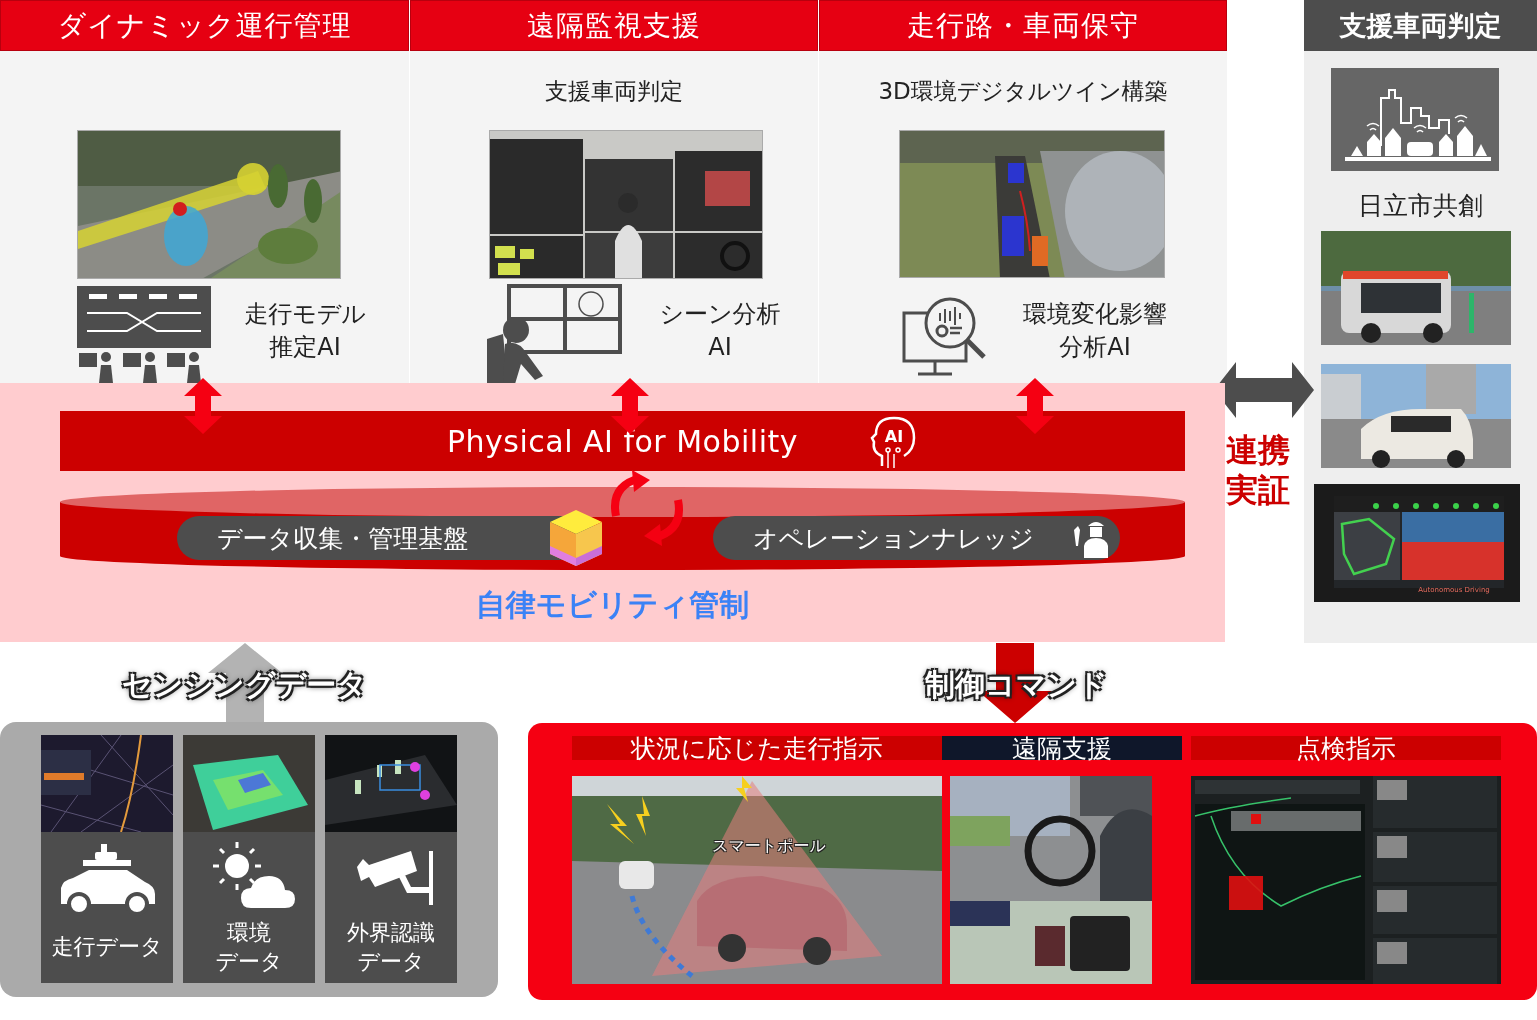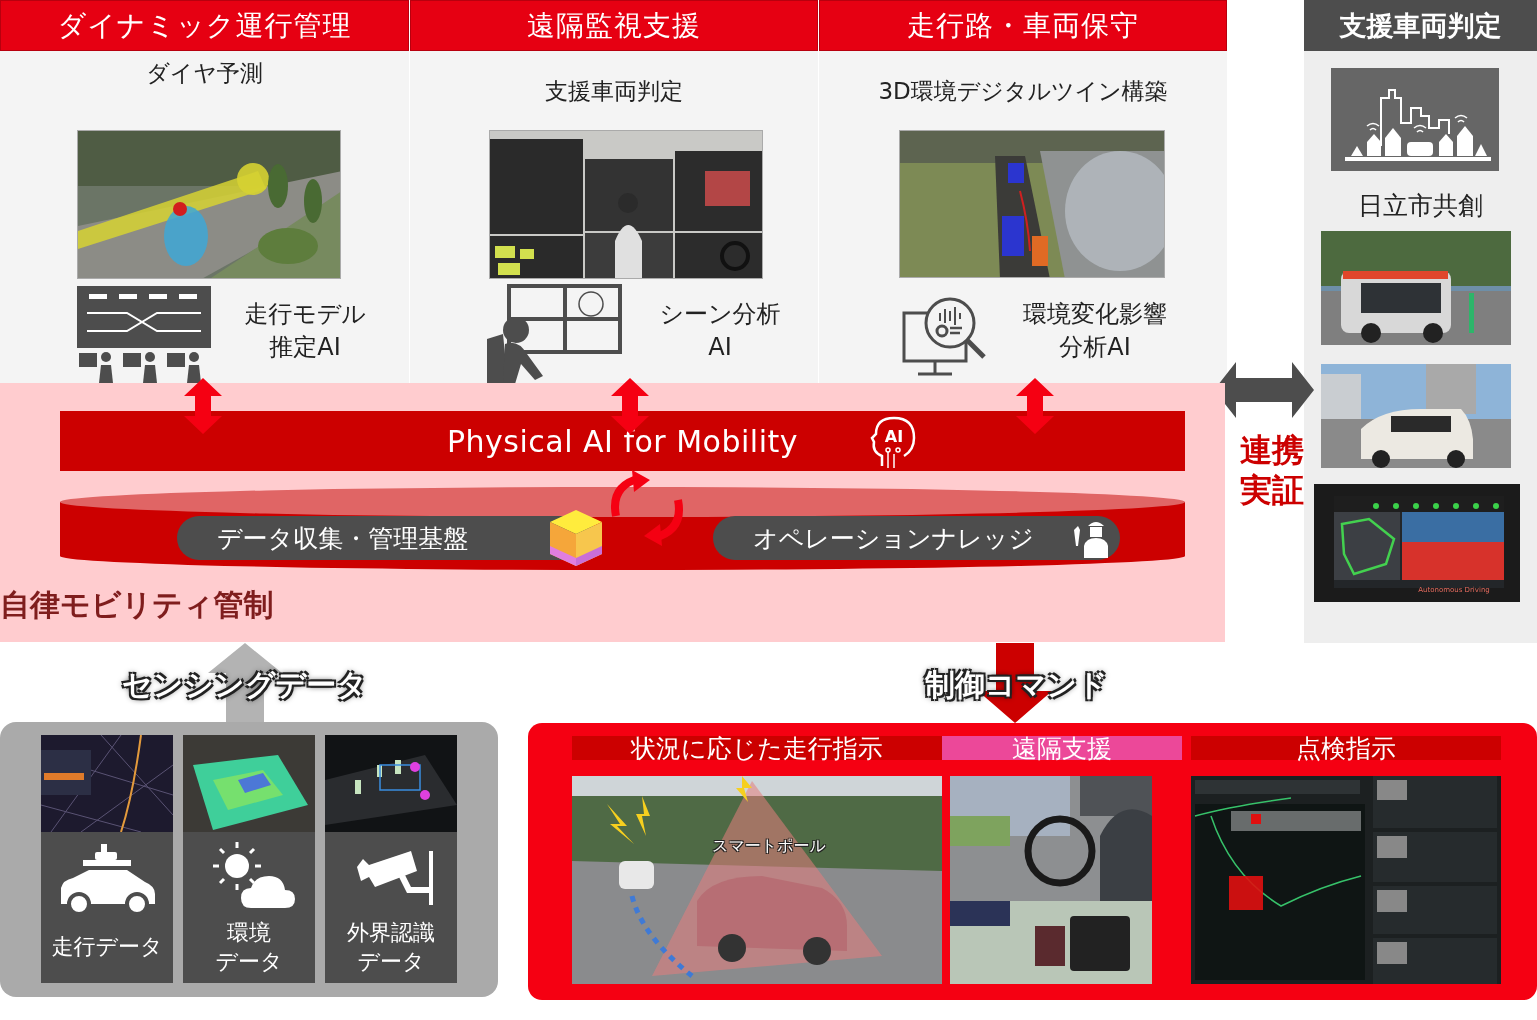--- a/index.html
+++ b/index.html
@@ -41,29 +41,29 @@
   }
   .cyl-body {
     position: absolute; left: 60px; top: 502px; width: 1125px; height: 68px; background: #cc0000;
     border-radius: 0 0 50% 50% / 0 0 14px 14px;
   }
   .pill {
     position: absolute; height: 44px; background: #4d4d4d; color: #fff; border-radius: 22px;
     font-size: 25px; display: flex; align-items: center; padding-left: 40px;
   }
   .control-title {
-    position: absolute; left: 0; width: 1225px; top: 585px; text-align: left;
-    color: #7f1d1d; font-size: 30px; font-weight: bold;
+    position: absolute; left: 0; width: 1225px; top: 585px; text-align: center;
+    color: #3b82f6; font-size: 30px; font-weight: bold;
   }
 
   
   .dbl-arrow { position: absolute; width: 38px; height: 56px; }
 
   .link-label {
-    position: absolute; left: 1226px; top: 430px; width: 78px; text-align: right;
+    position: absolute; left: 1226px; top: 430px; width: 78px; text-align: left;
     color: #cc0000; font-size: 32px; font-weight: bold; line-height: 40px;
   }
 
   
   .sense-label {
     position: absolute; font-size: 30px; font-weight: bold; color: #fff;
     text-shadow: -2px -2px 0 #222, 2px -2px 0 #222, -2px 2px 0 #222, 2px 2px 0 #222, 0 0 6px #000;
   }
   .sense-panel { position: absolute; left: 0; top: 722px; width: 498px; height: 275px; background: #aaaaaa; border-radius: 16px; }
   .sense-card { position: absolute; top: 735px; width: 132px; height: 248px; background: #4d4d4d; }
@@ -78,21 +78,20 @@
     position: absolute; top: 736px; height: 24px; background: #cc0000; color: #fff;
     font-size: 25px; display: flex; align-items: center; justify-content: center;
   }
   .cmd-img { position: absolute; overflow: hidden; }
 </style>
 </head>
 <body>
 
 <div class="col-head" style="left:0;width:409px;">ダイナミック運行管理</div>
 <div class="col-body" style="left:0;width:409px;">
-  <div class="col-sub" style="top:6px;">ダイヤ予測</div>
 </div>
 <div class="photo" style="left:77px;top:130px;width:264px;height:149px;">
   <svg width="264" height="149" viewBox="0 0 264 149">
     <rect width="264" height="149" fill="#6b7566"></rect>
     <rect x="0" y="0" width="264" height="55" fill="#4f5c44"></rect>
     <polygon points="0,95 264,40 264,70 120,150 0,149" fill="#8c8c86"></polygon>
     <polygon points="130,149 264,60 264,149" fill="#778a5f"></polygon>
     <polygon points="0,100 180,40 188,58 0,118" fill="#d6d232" opacity="0.85"></polygon>
     <circle cx="175" cy="48" r="16" fill="#d6d232" opacity="0.9"></circle>
     <ellipse cx="108" cy="105" rx="22" ry="30" fill="#3ea7d6" opacity="0.85"></ellipse>
@@ -469,21 +468,21 @@
 <div class="abs" style="left:978px;top:643px;width:74px;height:80px;">
   <svg width="74" height="80" viewBox="0 0 74 80">
       <polygon points="18,0 56,0 56,48 74,48 37,80 0,48 18,48" fill="#cc0000"></polygon>
     </svg>
 </div>
 <div class="sense-label" style="left:925px;top:665px;">制御コマンド</div>
 
 <div class="cmd-panel"></div>
 
 <div class="cmd-head" style="left:572px;width:370px;">状況に応じた走行指示</div>
-<div class="cmd-head" style="left:942px;width:240px;background:#ec4899;">遠隔支援</div>
+<div class="cmd-head" style="left:942px;width:240px;background:#0f172a;">遠隔支援</div>
 <div class="cmd-head" style="left:1191px;width:310px;">点検指示</div>
 
 <div class="cmd-img" style="left:572px;top:776px;width:370px;height:208px;">
   <svg width="370" height="208" viewBox="0 0 370 208">
     <rect width="370" height="208" fill="#4f6a45"></rect>
     <rect x="0" y="0" width="370" height="20" fill="#cfd5d8"></rect>
     <polygon points="0,85 370,95 370,208 0,208" fill="#8a8b8d"></polygon>
     <polygon points="80,200 180,5 310,180" fill="#e67e7e" opacity="0.55"></polygon>
     <rect x="47" y="85" width="35" height="28" rx="6" fill="#e8e8e8"></rect>
     <path d="M125 170 V125 Q140 100 190 100 L250 112 Q275 125 275 150 V175Z" fill="#b76e74"></path>

